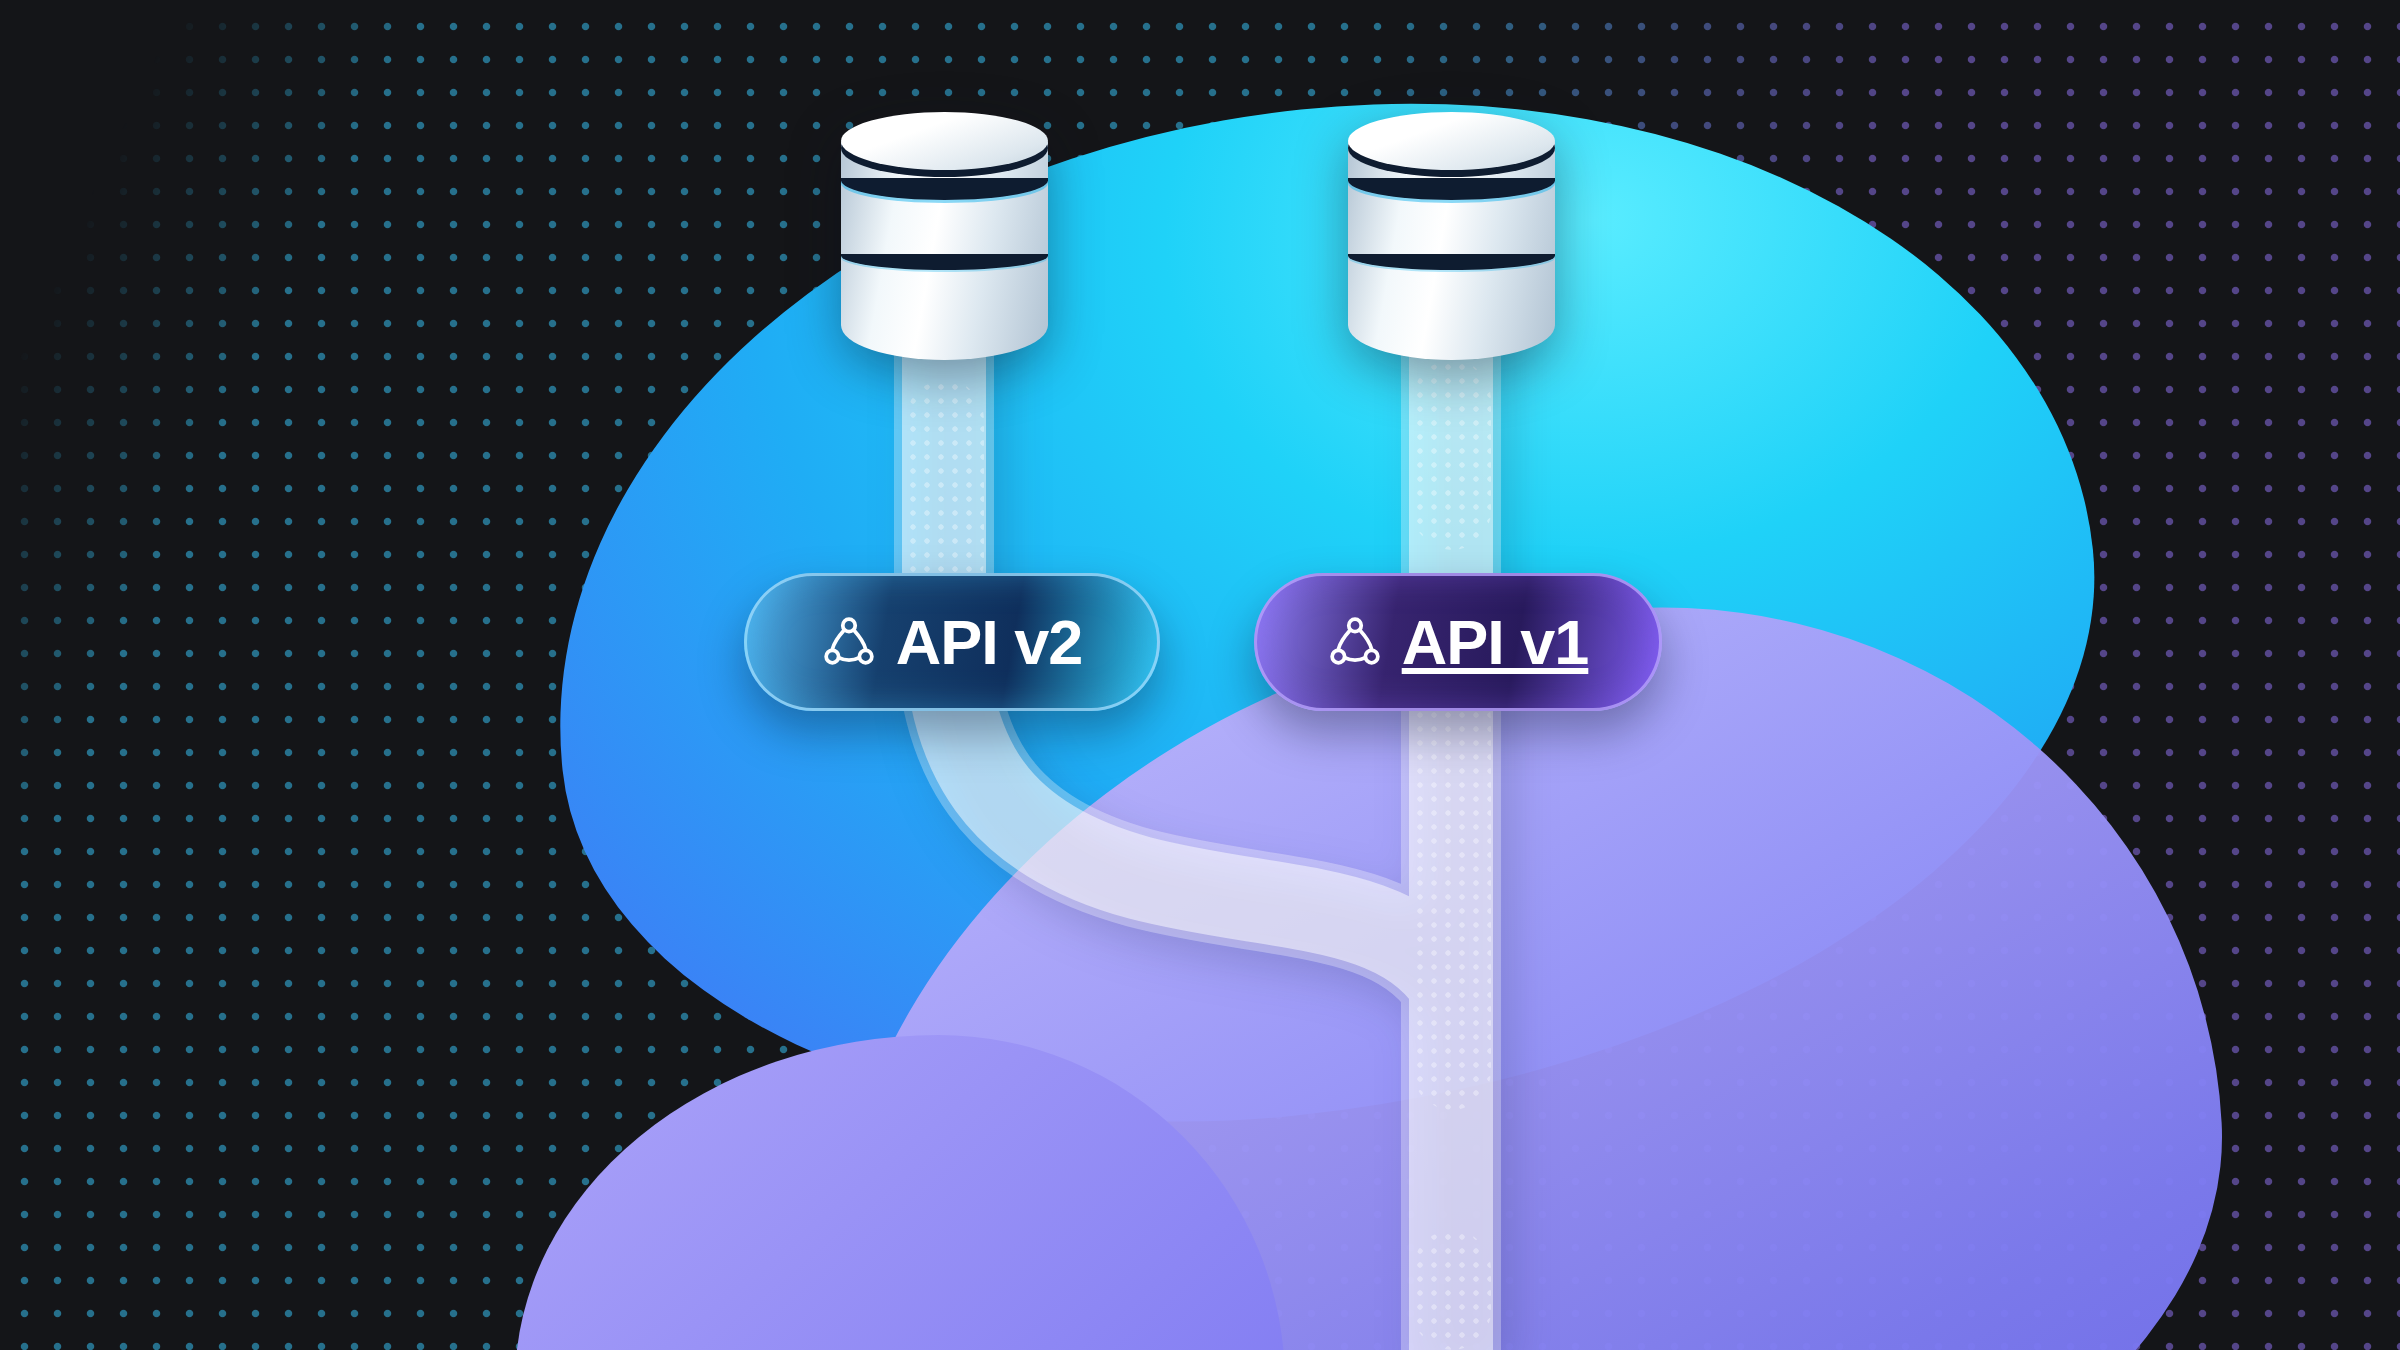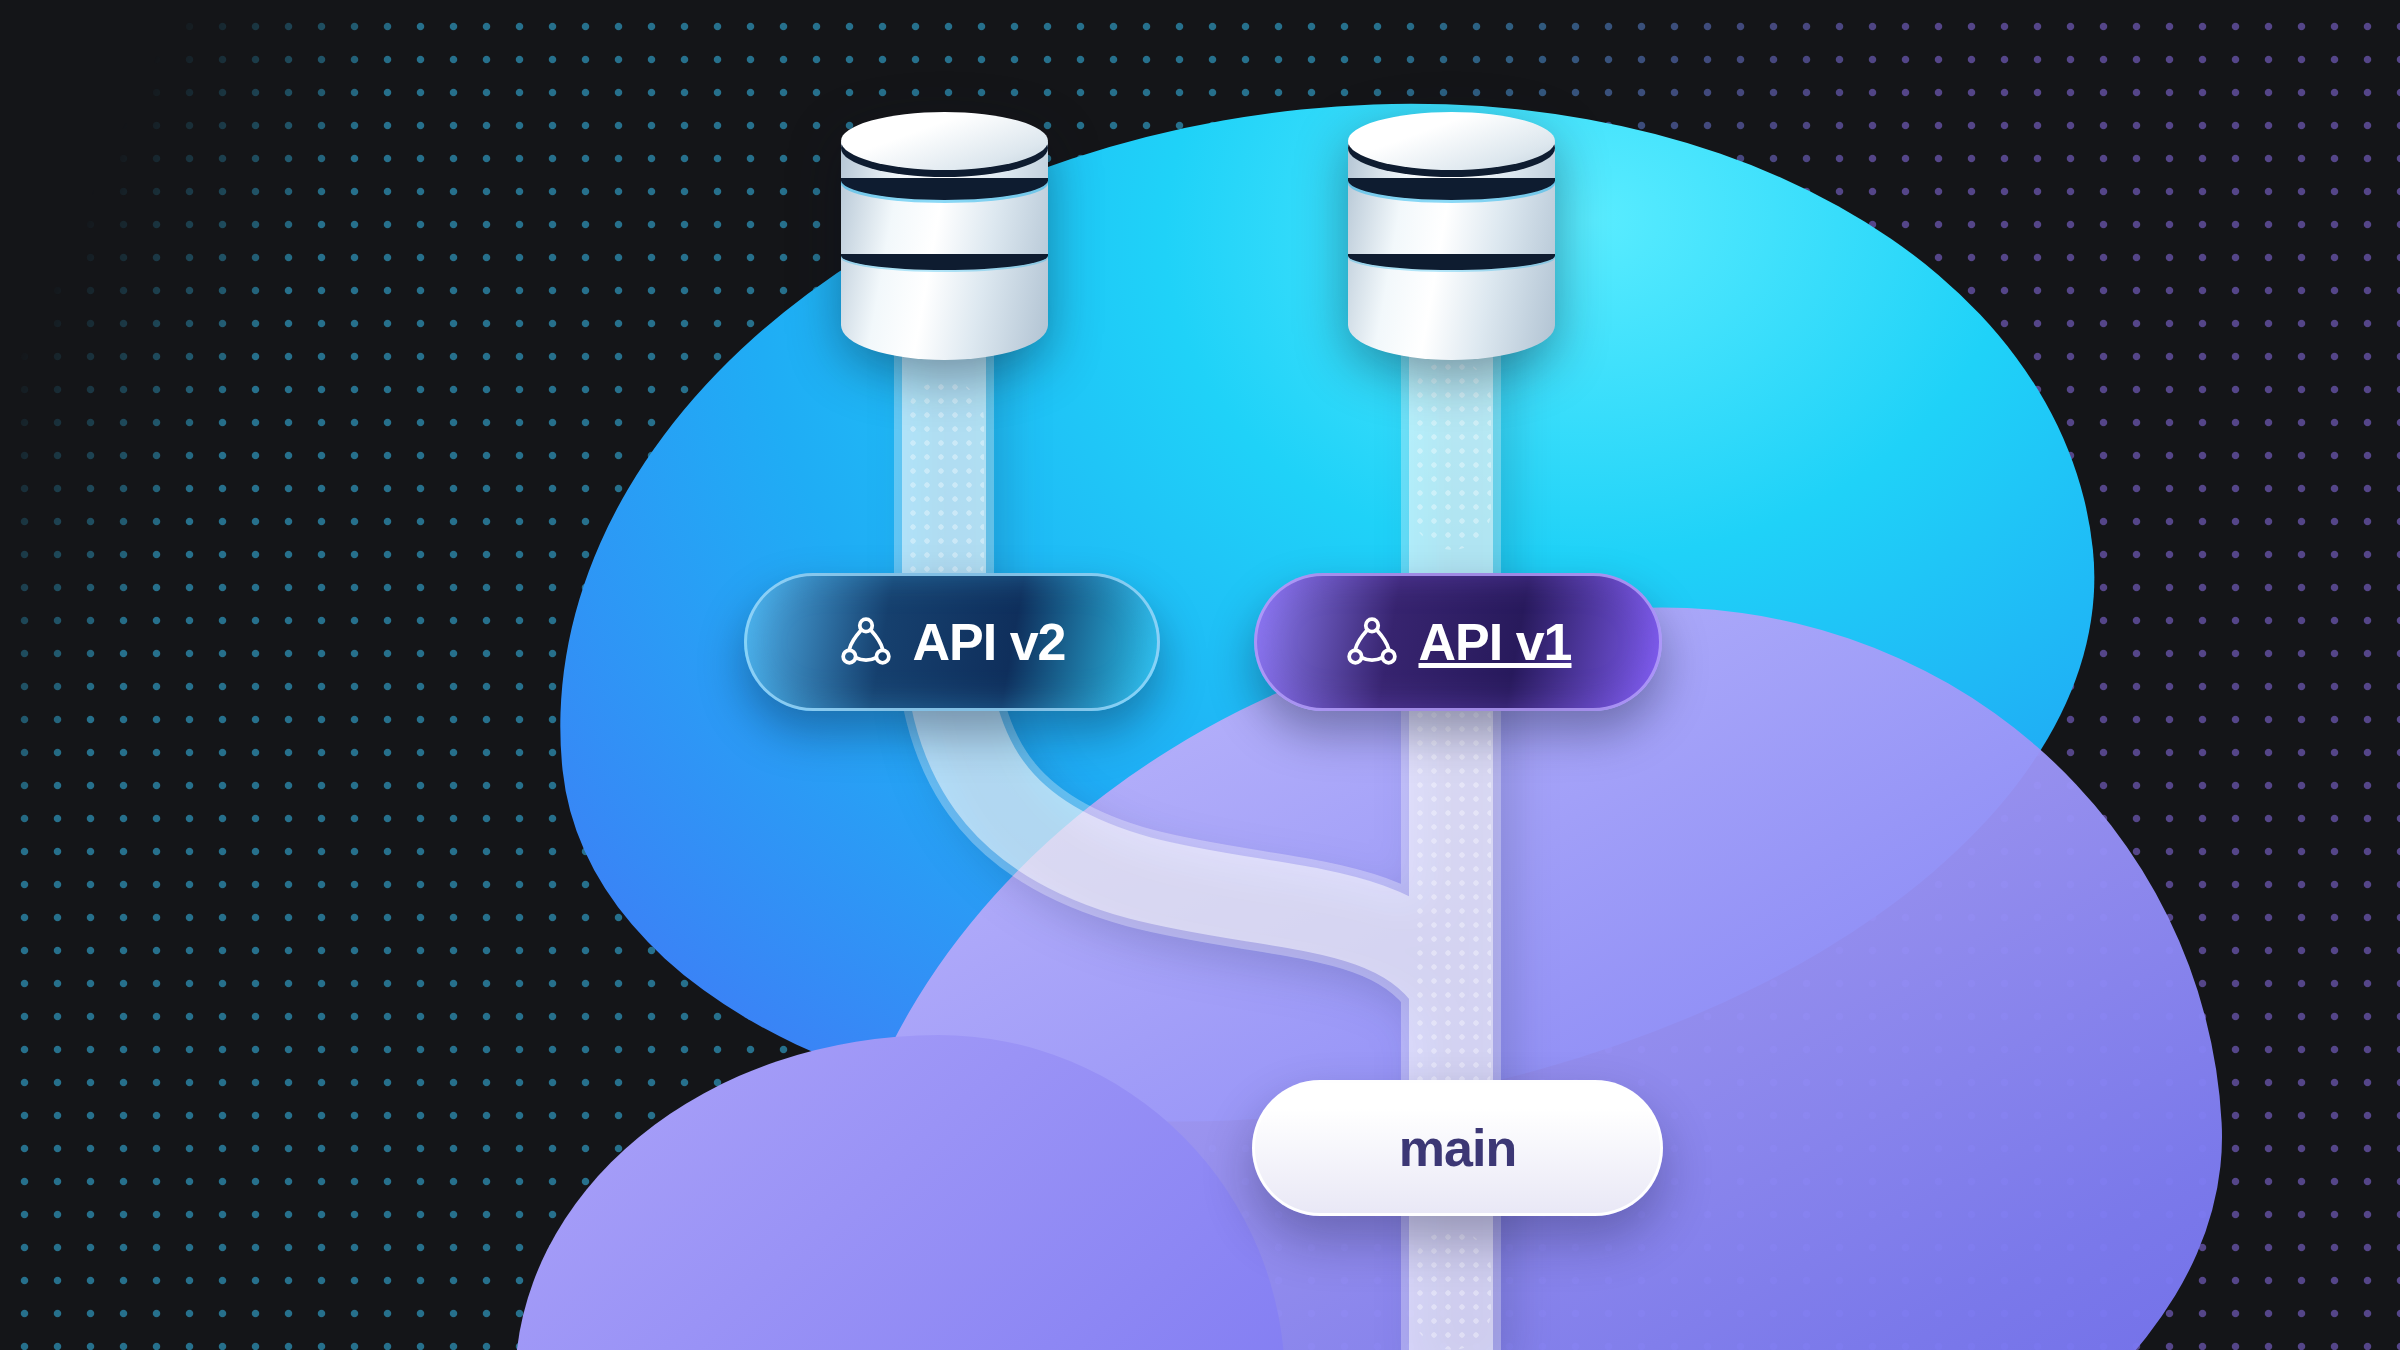--- a/index.html
+++ b/index.html
@@ -124,21 +124,21 @@
   
   .pill {
     position: absolute;
     z-index: 6;
     display: flex;
     align-items: center;
     justify-content: center;
     gap: 20px;
     border-radius: 72px;
     font-weight: bold;
-    font-size: 52px;
+    font-size: 63px;
     letter-spacing: -1px;
     color: #ffffff;
     box-shadow: 0 22px 45px rgba(10, 15, 40, 0.35);
   }
   .pill-api-v2 {
     left: 744px; top: 573px;
     width: 410px; height: 132px;
     border: 3px solid rgba(150, 215, 250, 0.85);
     background: linear-gradient(100deg,
       #4fb3ee 0%, #16406e 34%, #0f2f5c 64%, #2cc4f0 100%);
@@ -226,17 +226,14 @@
       <circle cx="26" cy="10" r="6"></circle>
       <circle cx="10" cy="40" r="6"></circle>
       <circle cx="42" cy="40" r="6"></circle>
       <path d="M 21 15 Q 12 25 10 33"></path>
       <path d="M 31 15 Q 40 25 42 33"></path>
       <path d="M 16 41 Q 26 46 36 41"></path>
     </svg>
     <span>API v1</span>
   </div>
 
-  <div class="pill pill-main">
-    <span>main</span>
-  </div>
 
 </div>
 
 </body></html>

